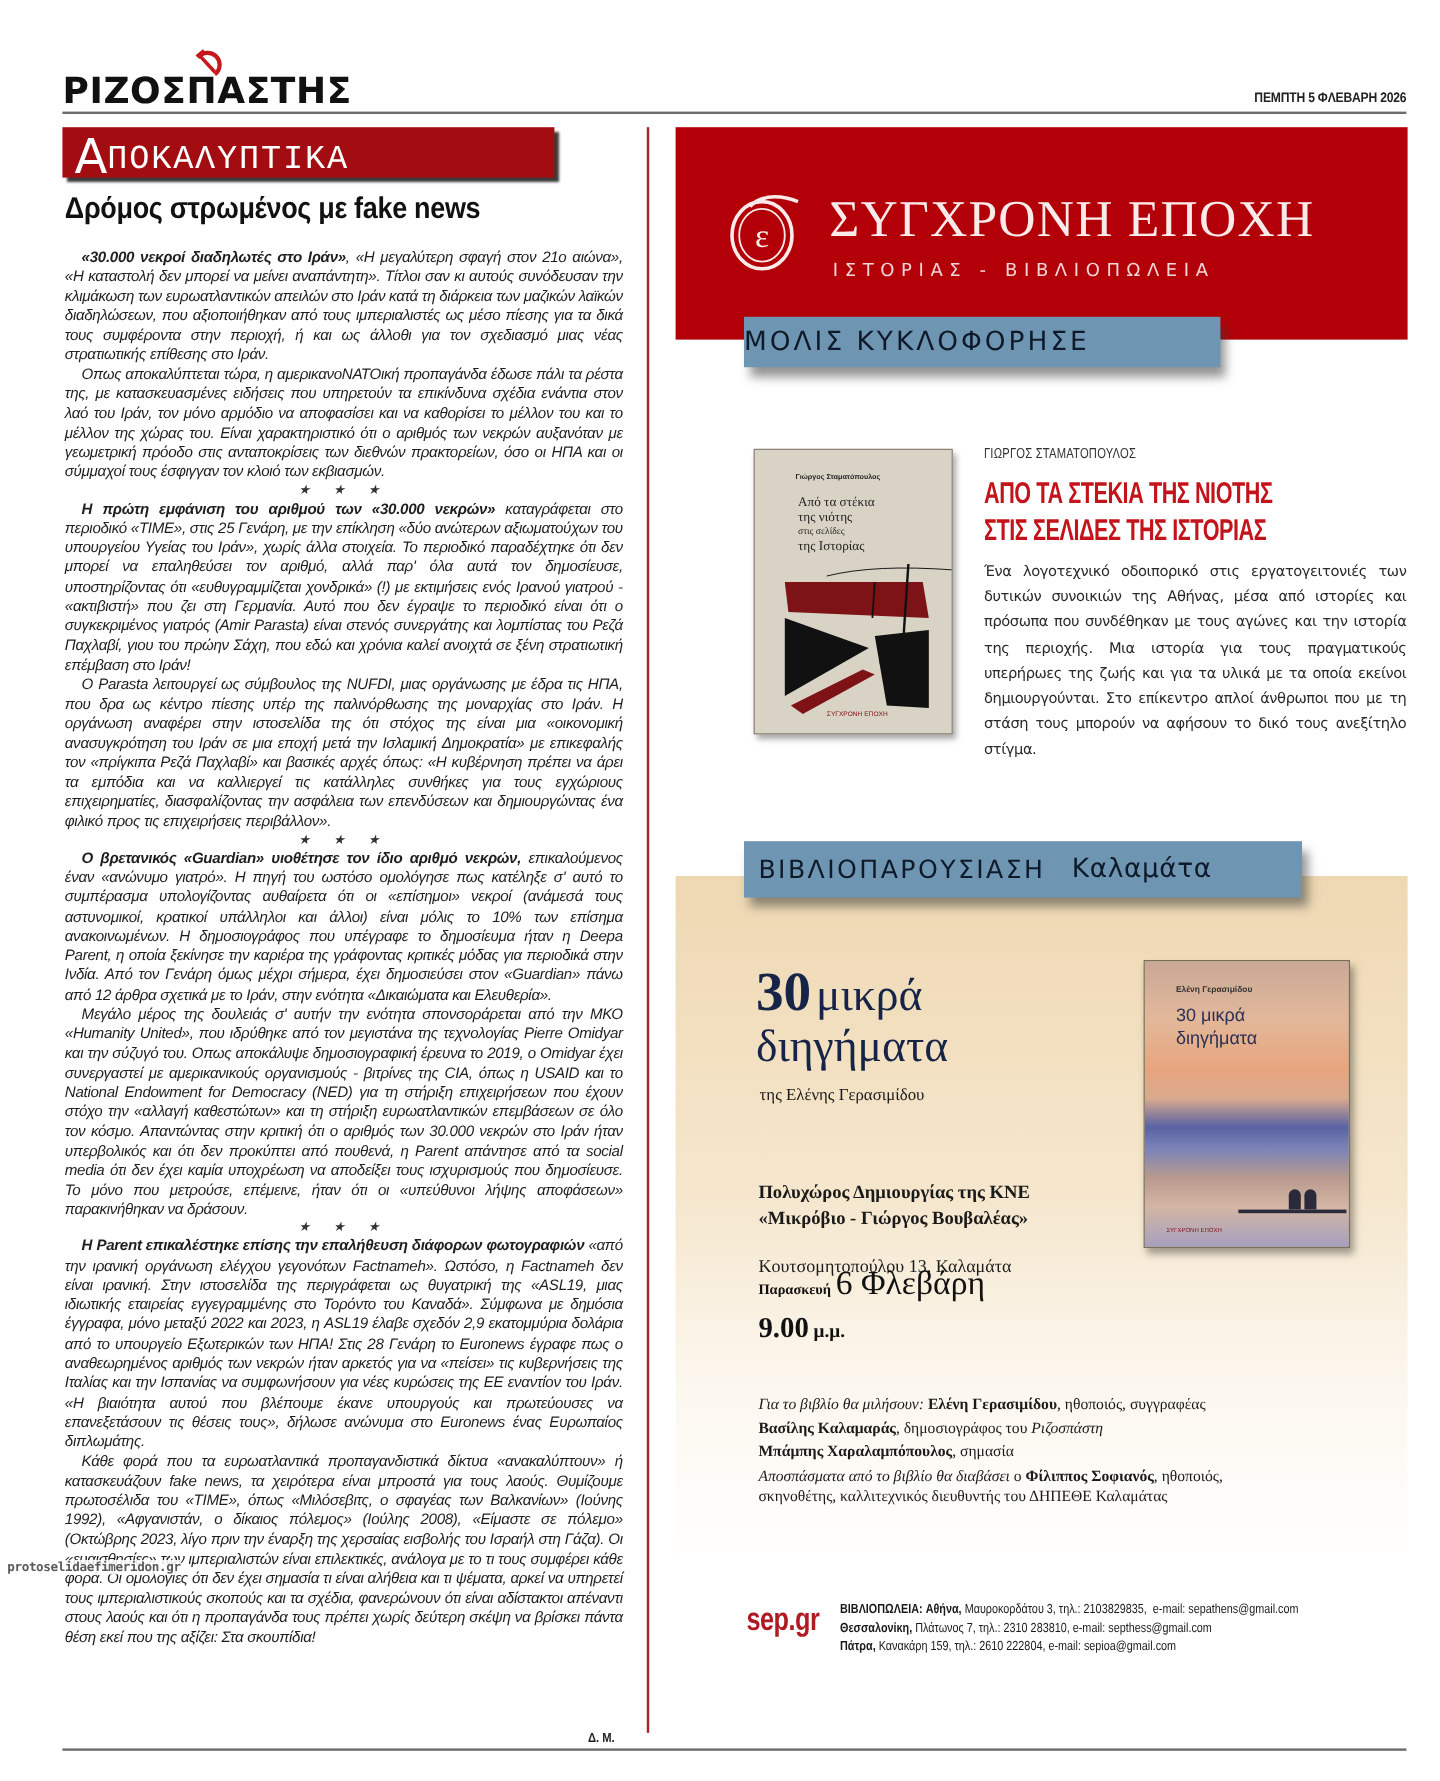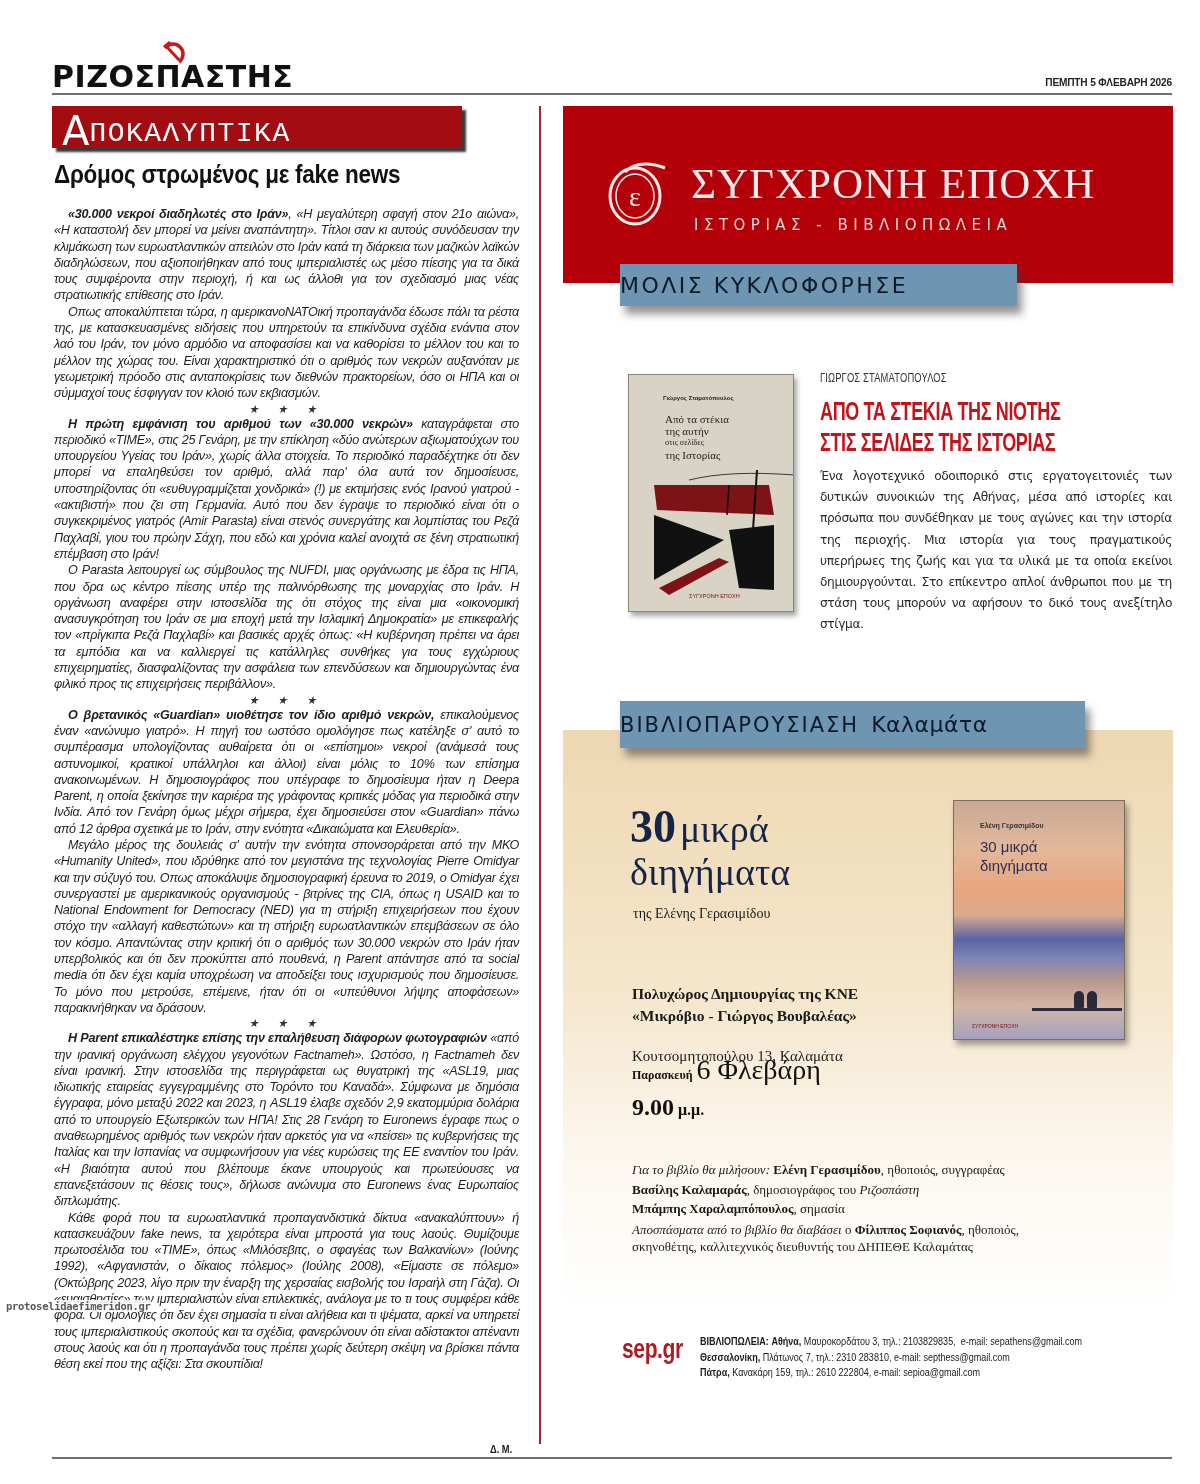--- a/index.html
+++ b/index.html
@@ -40,23 +40,23 @@
   .book1-cover { position: absolute; left: 628px; top: 374px; width: 166px; height: 238px; background: #d9d3c5; border: 1px solid #8b8478; box-shadow: 3px 4px 5px rgba(0,0,0,0.35); overflow: hidden; }
   .book1-cover .author { position: absolute; left: 34px; top: 20px; font-size: 6px; font-weight: bold; color: #222; }
   .book1-cover .title { position: absolute; left: 36px; top: 38px; font-family: "Liberation Serif", serif; font-size: 11px; line-height: 12px; color: #222; }
   .book1-cover .pub { position: absolute; left: 60px; top: 218px; font-size: 5.5px; color: #7a1010; }
 
   .book1-author { position: absolute; left: 820px; top: 371px; font-family: "Liberation Sans", sans-serif; font-size: 12px; color: #333; transform: scaleX(0.78); transform-origin: left; letter-spacing: 0.2px; }
   .book1-title { position: absolute; left: 820px; top: 396px; font-family: "Liberation Sans", sans-serif; font-weight: bold; font-size: 25px; line-height: 31px; color: #c3141b; transform: scaleX(0.72); transform-origin: left; width: 420px; letter-spacing: -0.5px; }
   .book1-desc { position: absolute; left: 820px; top: 466px; width: 352px; font-family: "DejaVu Sans", sans-serif; font-size: 12.2px; line-height: 21.2px; color: #2a2a2a; text-align: justify; letter-spacing: -0.35px; }
 
   .event-panel { position: absolute; left: 563px; top: 730px; width: 610px; height: 580px; background: linear-gradient(to bottom, #eed8b2 0%, #f5e6cc 45%, #fcf8f0 75%, #ffffff 100%); }
-  .tag-event { left: 620px; top: 701px; width: 465px; height: 47px; justify-content: flex-start; }
+  .tag-event { left: 620px; top: 701px; width: 465px; height: 47px; padding-left: 12px; justify-content: flex-start; }
   .tag-event .main { font-family: "DejaVu Sans", sans-serif; font-size: 21px; letter-spacing: 2px; color: #0e1a2a; }
-  .tag-event .city { font-family: "DejaVu Sans", sans-serif; font-size: 22px; margin-left: 12px; color: #0e1a2a; letter-spacing: 0.5px; }
+  .tag-event .city { font-family: "DejaVu Sans", sans-serif; font-size: 22px; margin-left: 22px; color: #0e1a2a; letter-spacing: 0.5px; }
 
   .ev-title { position: absolute; left: 630px; top: 800px; font-family: "Liberation Serif", serif; color: #162448; }
   .ev-title .num { font-size: 46px; font-weight: bold; }
   .ev-title .w1 { font-size: 38px; }
   .ev-title2 { position: absolute; left: 630px; top: 850px; font-family: "Liberation Serif", serif; font-size: 38px; color: #162448; }
   .ev-by { position: absolute; left: 633px; top: 906px; font-family: "Liberation Serif", serif; font-size: 14px; color: #1a1a1a; }
 
   .ev-venue { position: absolute; left: 632px; top: 983px; font-family: "Liberation Serif", serif; font-weight: bold; font-size: 15.5px; line-height: 22px; color: #1a1a1a; }
   .ev-address { position: absolute; left: 632px; top: 1048px; font-family: "Liberation Serif", serif; font-size: 15px; color: #1a1a1a; }
   .ev-date { position: absolute; left: 632px; top: 1054px; font-family: "Liberation Serif", serif; color: #111; }
@@ -131,21 +131,21 @@
   <div class="brand-name">ΣΥΓΧΡΟΝΗ ΕΠΟΧΗ</div>
   <div class="brand-sub">ΙΣΤΟΡΙΑΣ - ΒΙΒΛΙΟΠΩΛΕΙΑ</div>
 </div>
 
 <div class="blue-tag tag-new">ΜΟΛΙΣ ΚΥΚΛΟΦΟΡΗΣΕ</div>
 
 <div class="book1-cover">
   <div class="author">Γιώργος Σταματόπουλος</div>
   <div class="title">
     <div>Από τα στέκια</div>
-    <div>της αυτήν</div>
+    <div>της νιότης</div>
     <div style="font-size:8px">στις σελίδες</div>
     <div>της Ιστορίας</div>
   </div>
   <svg style="position:absolute;left:0;top:95px" width="166" height="125" viewBox="0 0 166 125">
     <polygon points="25,15 140,15 145,45 28,40" fill="#7d1217"></polygon>
     <polygon points="25,45 95,70 25,110" fill="#111"></polygon>
     <polygon points="100,60 145,55 145,120 110,118" fill="#111"></polygon>
     <polygon points="30,118 90,88 100,92 40,125" fill="#7d1217"></polygon>
     <line x1="128" y1="0" x2="124" y2="60" stroke="#111" stroke-width="2"></line>
     <line x1="100" y1="15" x2="98" y2="45" stroke="#111" stroke-width="1.5"></line>

